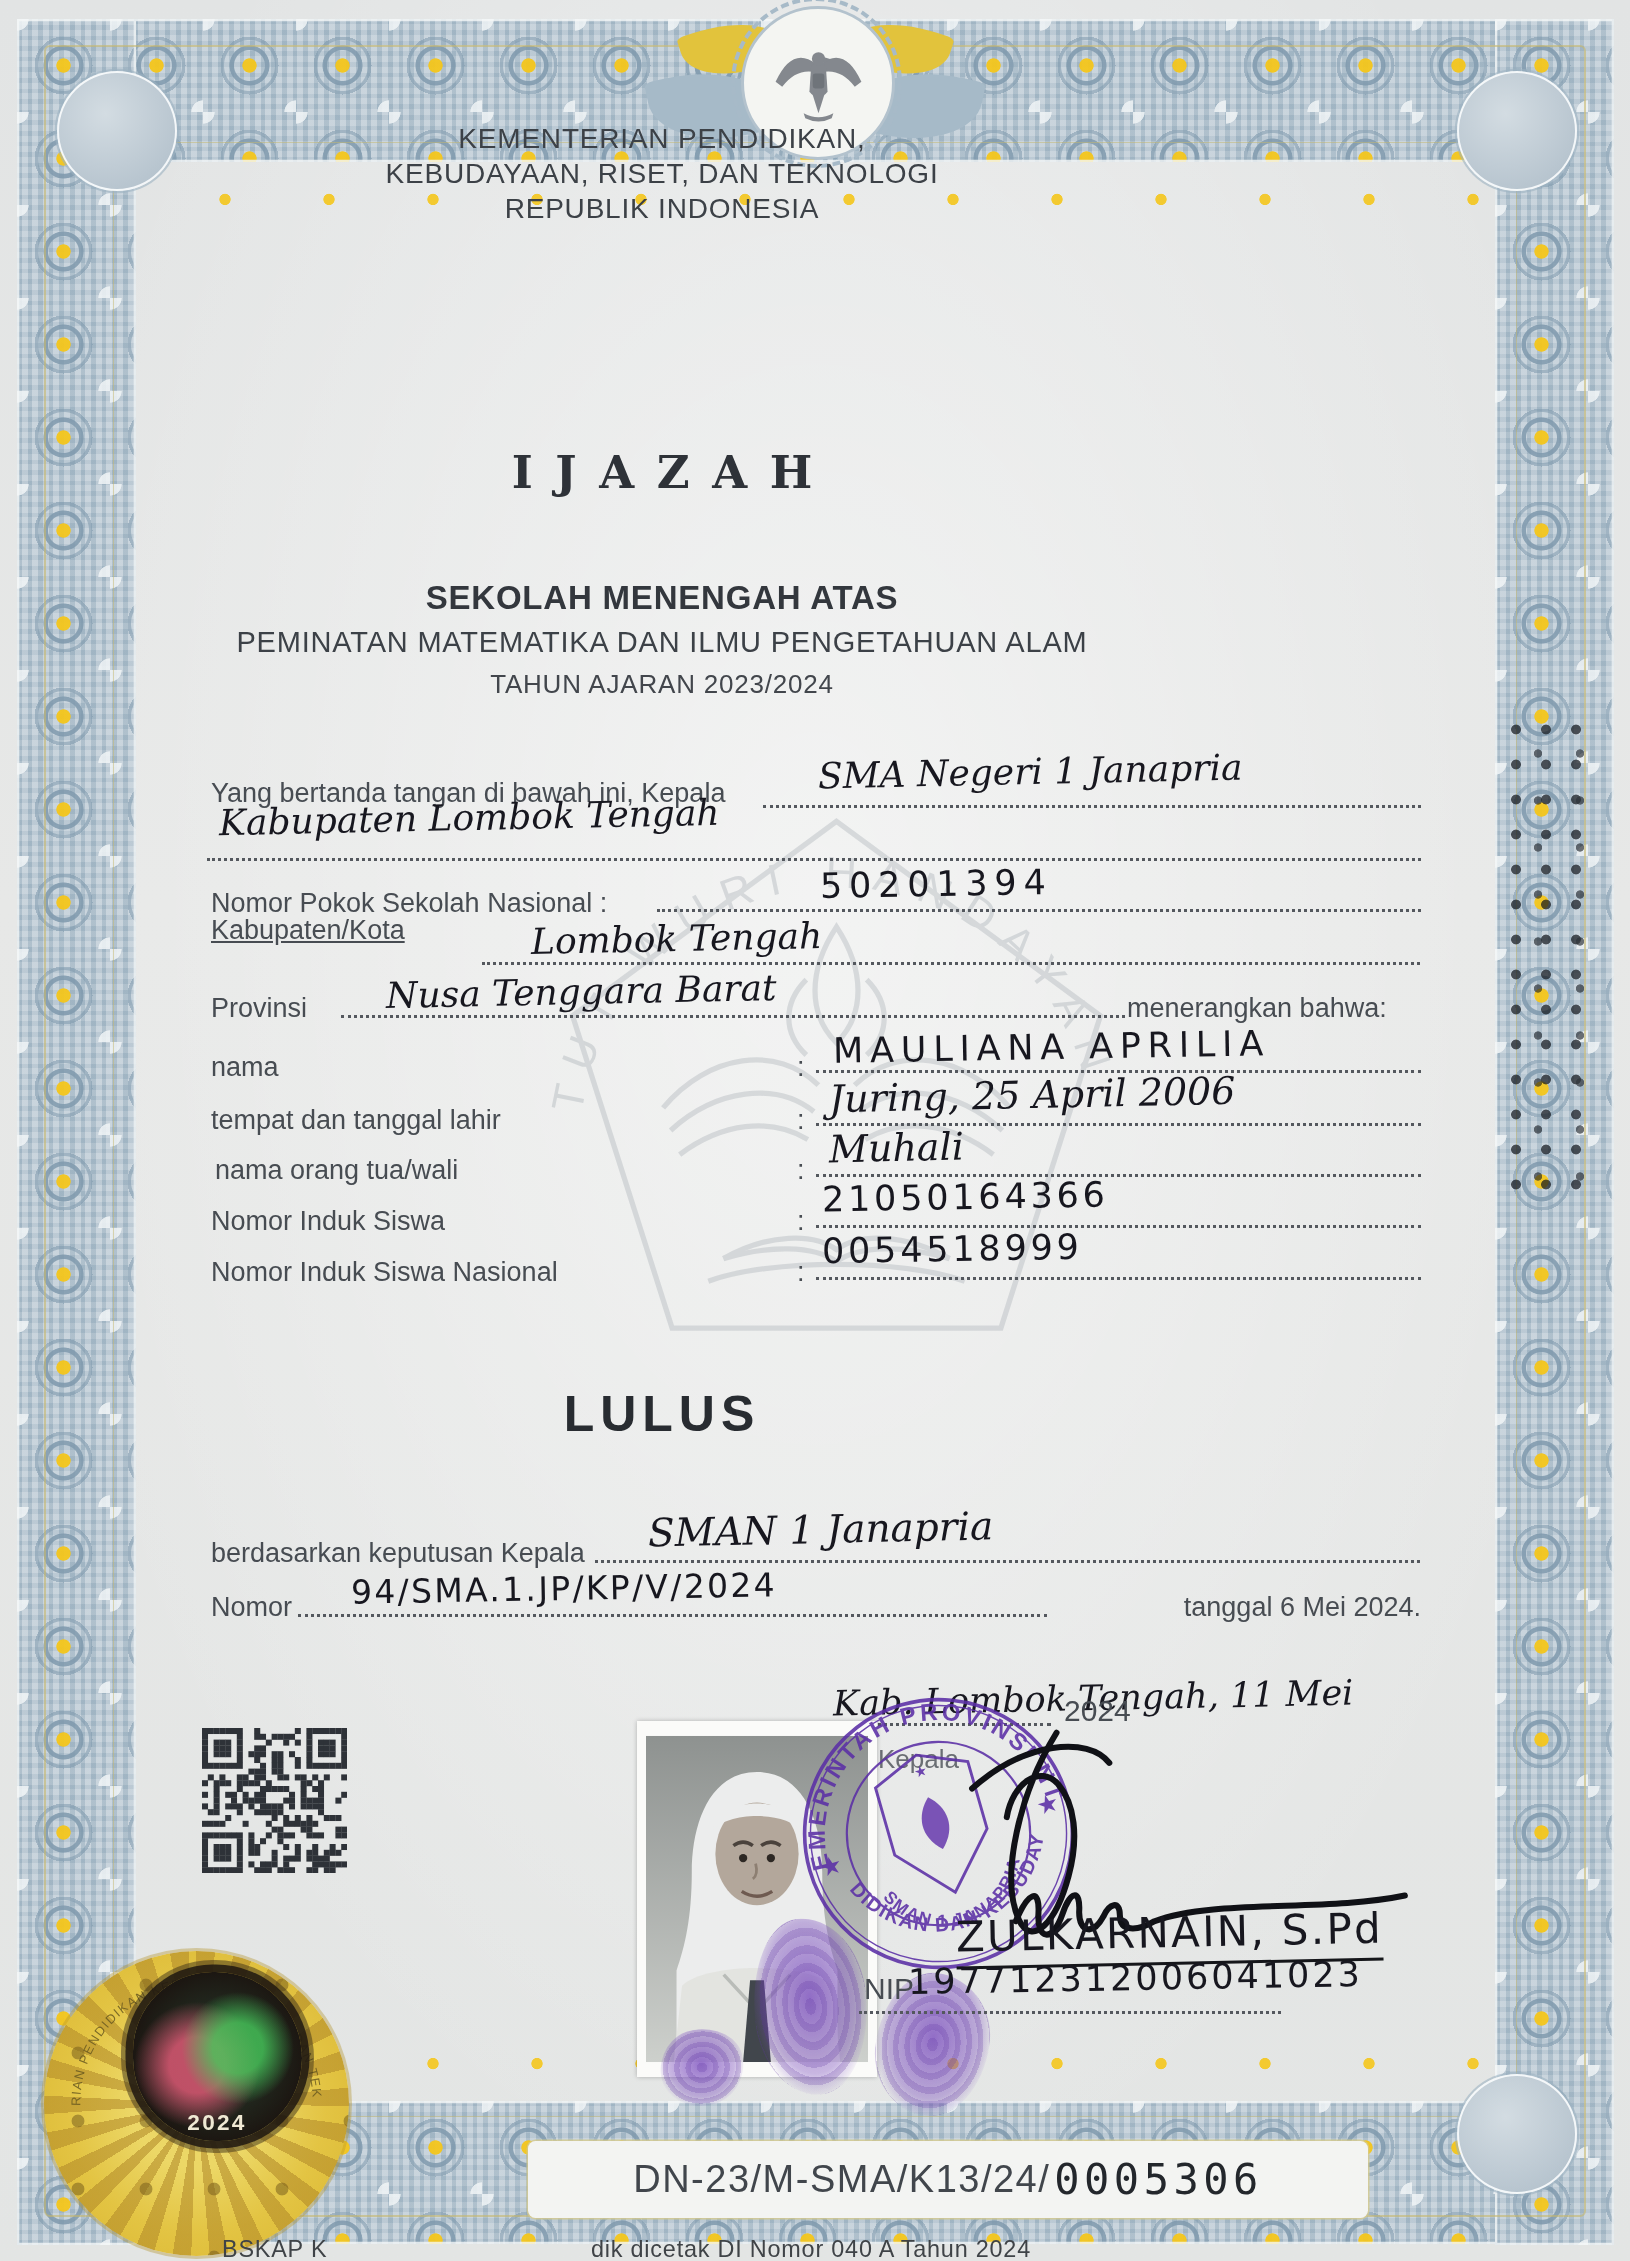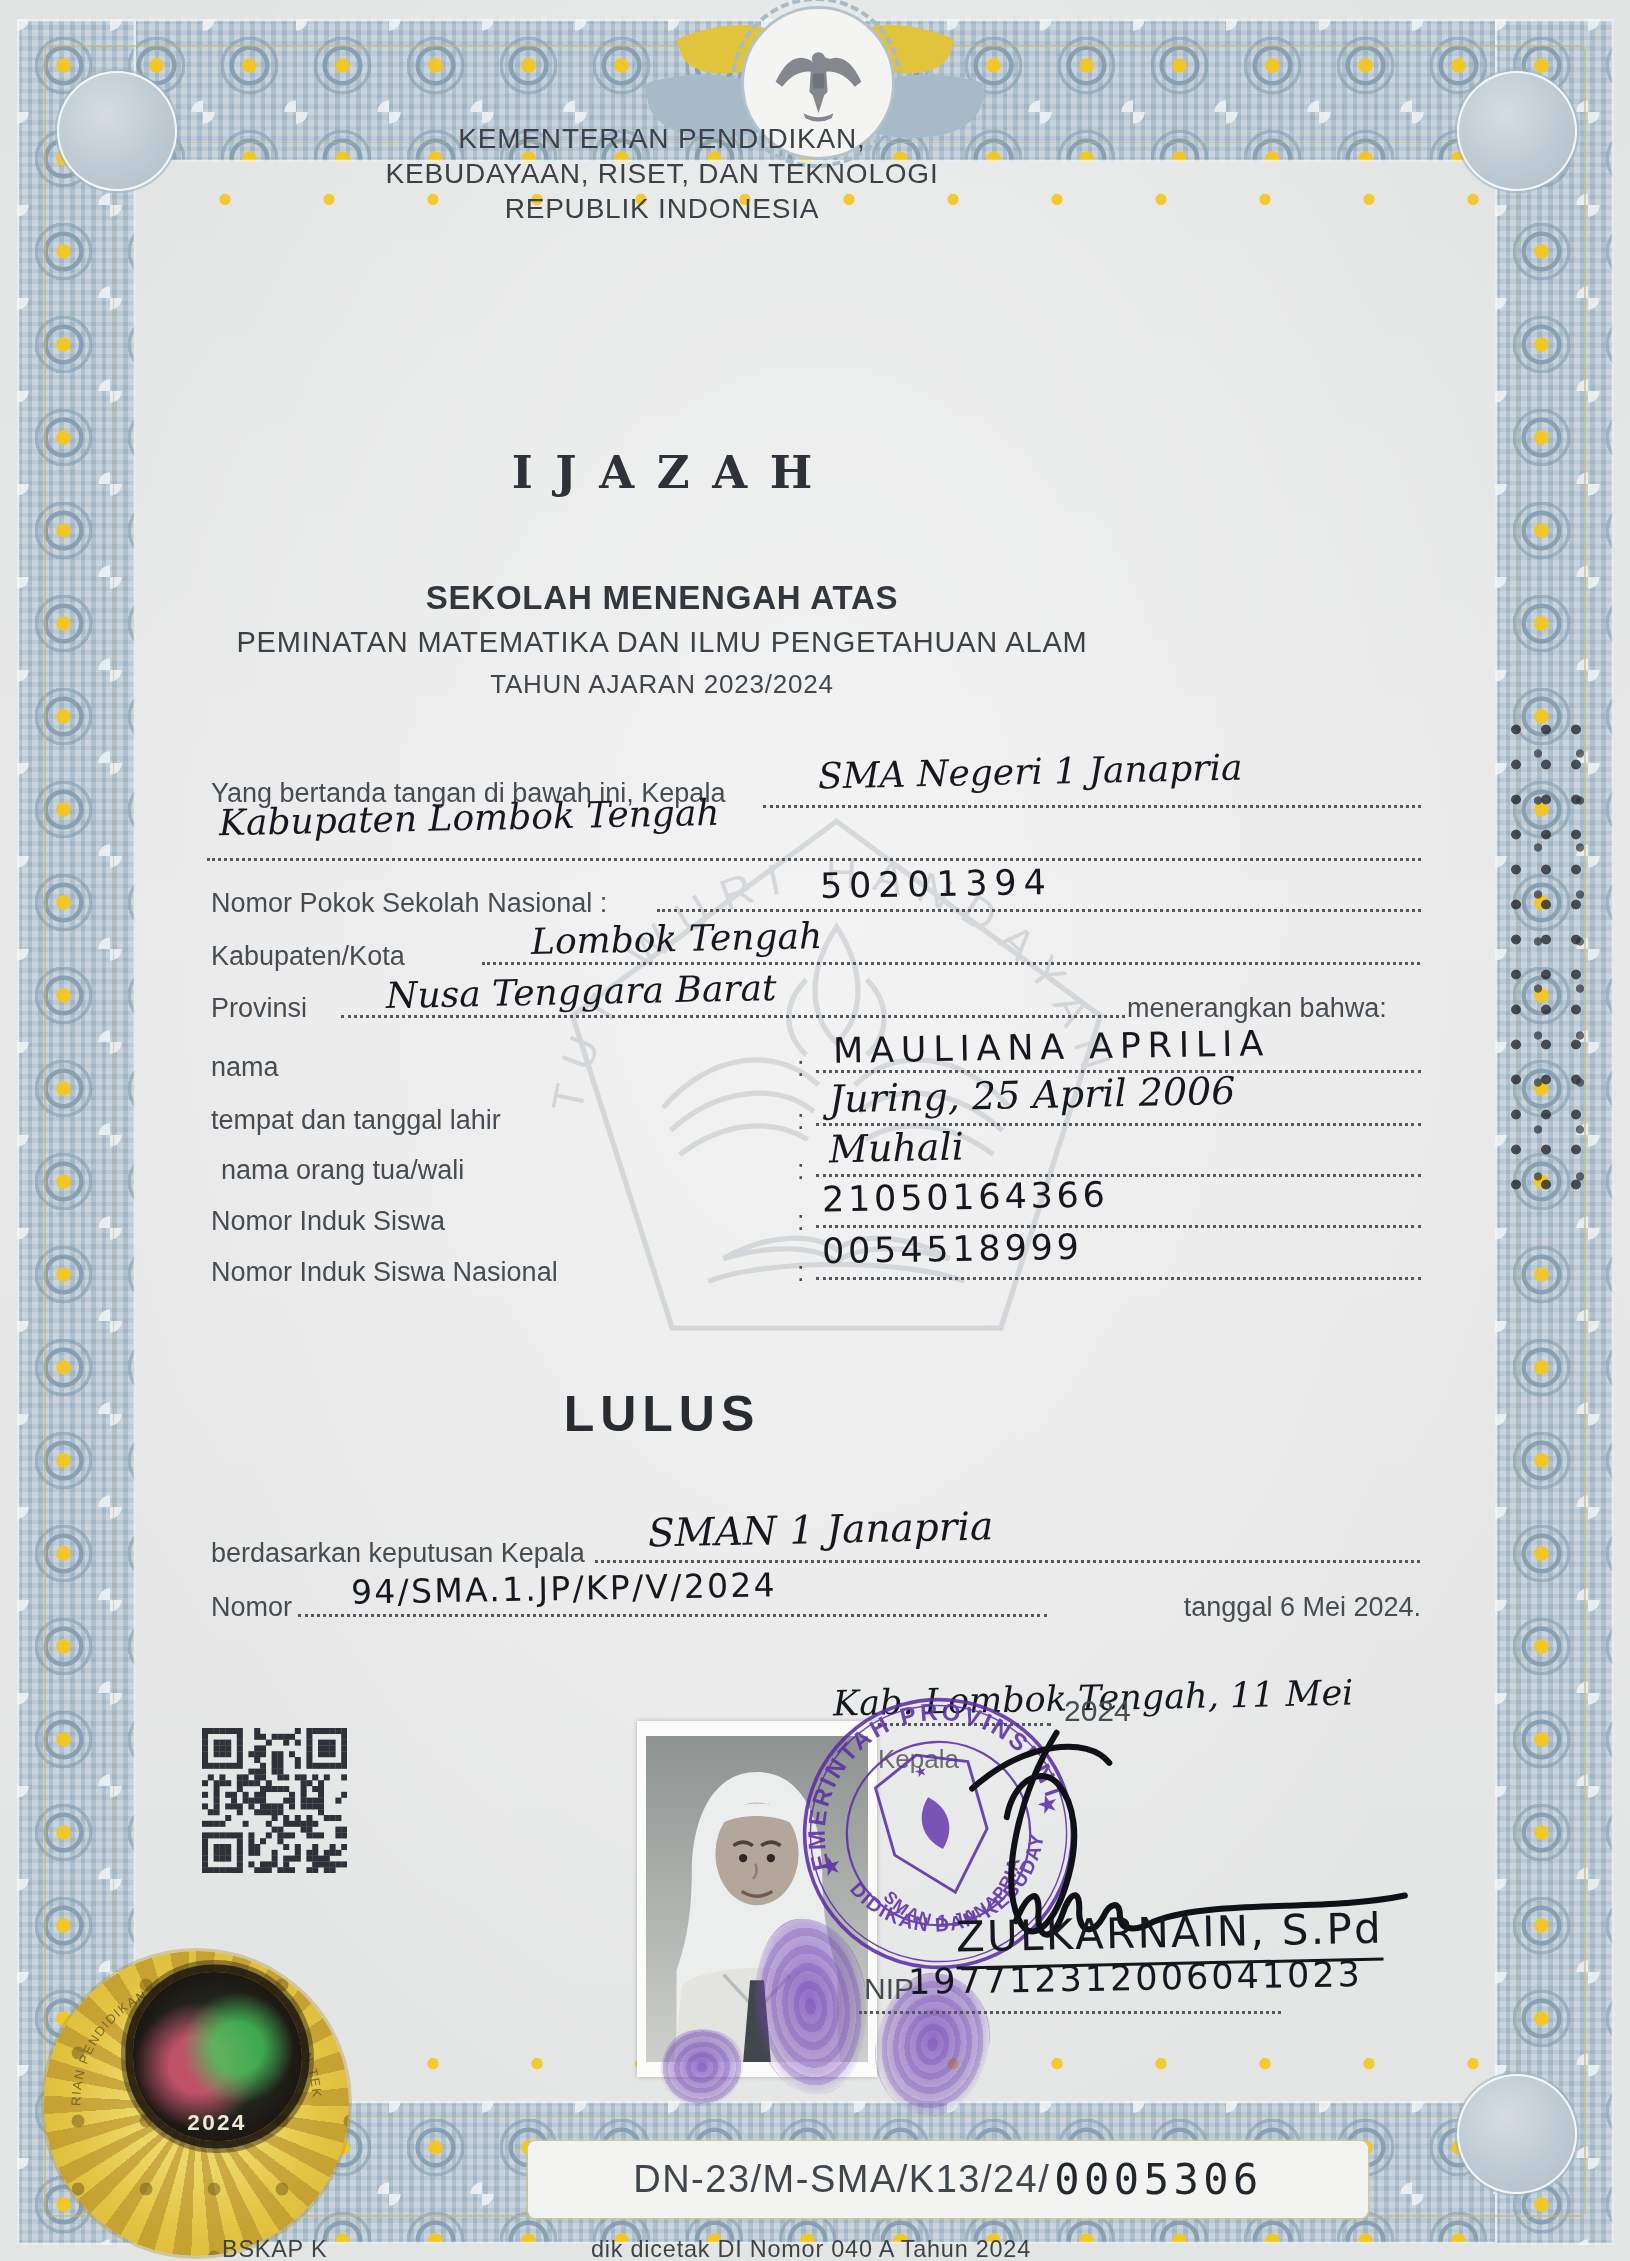--- a/index.html
+++ b/index.html
@@ -169,40 +169,40 @@
   <div class="abs lbl" style="left:211px;top:778px;">Yang bertanda tangan di bawah ini, Kepala</div>
   <div class="abs dotline" style="left:763px;top:767px;width:658px;height:38px;"></div>
   <div class="abs hand" style="left:818px;top:751px;font-size:36px;">SMA Negeri 1 Janapria</div>
   <div class="abs dotline" style="left:207px;top:819px;width:1214px;height:39px;"></div>
   <div class="abs hand" style="left:219px;top:797px;font-size:36px;">Kabupaten Lombok Tengah</div>
 
   <div class="abs lbl" style="left:211px;top:888px;">Nomor Pokok Sekolah Nasional :</div>
   <div class="abs dotline" style="left:657px;top:871px;width:764px;height:38px;"></div>
   <div class="abs handcaps" style="left:820px;top:864px;font-size:35px;">50201394</div>
 
-  <div class="abs lbl" style="left:211px;top:941px;">Kabupaten/Kota</div>
+  <div class="abs lbl" style="left:211px;top:915px;text-decoration:underline;">Kabupaten/Kota</div>
   <div class="abs dotline" style="left:482px;top:924px;width:938px;height:38px;"></div>
   <div class="abs hand" style="left:531px;top:918px;font-size:36px;">Lombok Tengah</div>
 
   <div class="abs lbl" style="left:211px;top:993px;">Provinsi</div>
   <div class="abs dotline" style="left:341px;top:977px;width:784px;height:38px;"></div>
   <div class="abs hand" style="left:386px;top:971px;font-size:36px;">Nusa Tenggara Barat</div>
   <div class="abs lbl" style="left:1127px;top:993px;width:294px;">menerangkan bahwa:</div>
 
   <div class="abs lbl" style="left:211px;top:1052px;">nama</div>
   <div class="abs lbl" style="left:797px;top:1052px;">:</div>
   <div class="abs dotline" style="left:816px;top:1031px;width:605px;height:39px;"></div>
   <div class="abs handcaps" style="left:833px;top:1027px;font-size:35px;">MAULIANA APRILIA</div>
 
   <div class="abs lbl" style="left:211px;top:1105px;">tempat dan tanggal lahir</div>
   <div class="abs lbl" style="left:797px;top:1105px;">:</div>
   <div class="abs dotline" style="left:816px;top:1084px;width:605px;height:39px;"></div>
   <div class="abs hand" style="left:829px;top:1073px;font-size:38px;">Juring, 25 April 2006</div>
 
-  <div class="abs lbl" style="left:221px;top:1155px;">nama orang tua/wali</div>
+  <div class="abs lbl" style="left:215px;top:1155px;">nama orang tua/wali</div>
   <div class="abs lbl" style="left:797px;top:1155px;">:</div>
   <div class="abs dotline" style="left:816px;top:1135px;width:605px;height:39px;"></div>
   <div class="abs hand" style="left:829px;top:1126px;font-size:38px;">Muhali</div>
 
   <div class="abs lbl" style="left:211px;top:1206px;">Nomor Induk Siswa</div>
   <div class="abs lbl" style="left:797px;top:1206px;">:</div>
   <div class="abs dotline" style="left:816px;top:1186px;width:605px;height:39px;"></div>
   <div class="abs handcaps" style="left:822px;top:1177px;font-size:35px;letter-spacing:3.8px;">21050164366</div>
 
   <div class="abs lbl" style="left:211px;top:1257px;">Nomor Induk Siswa Nasional</div>

